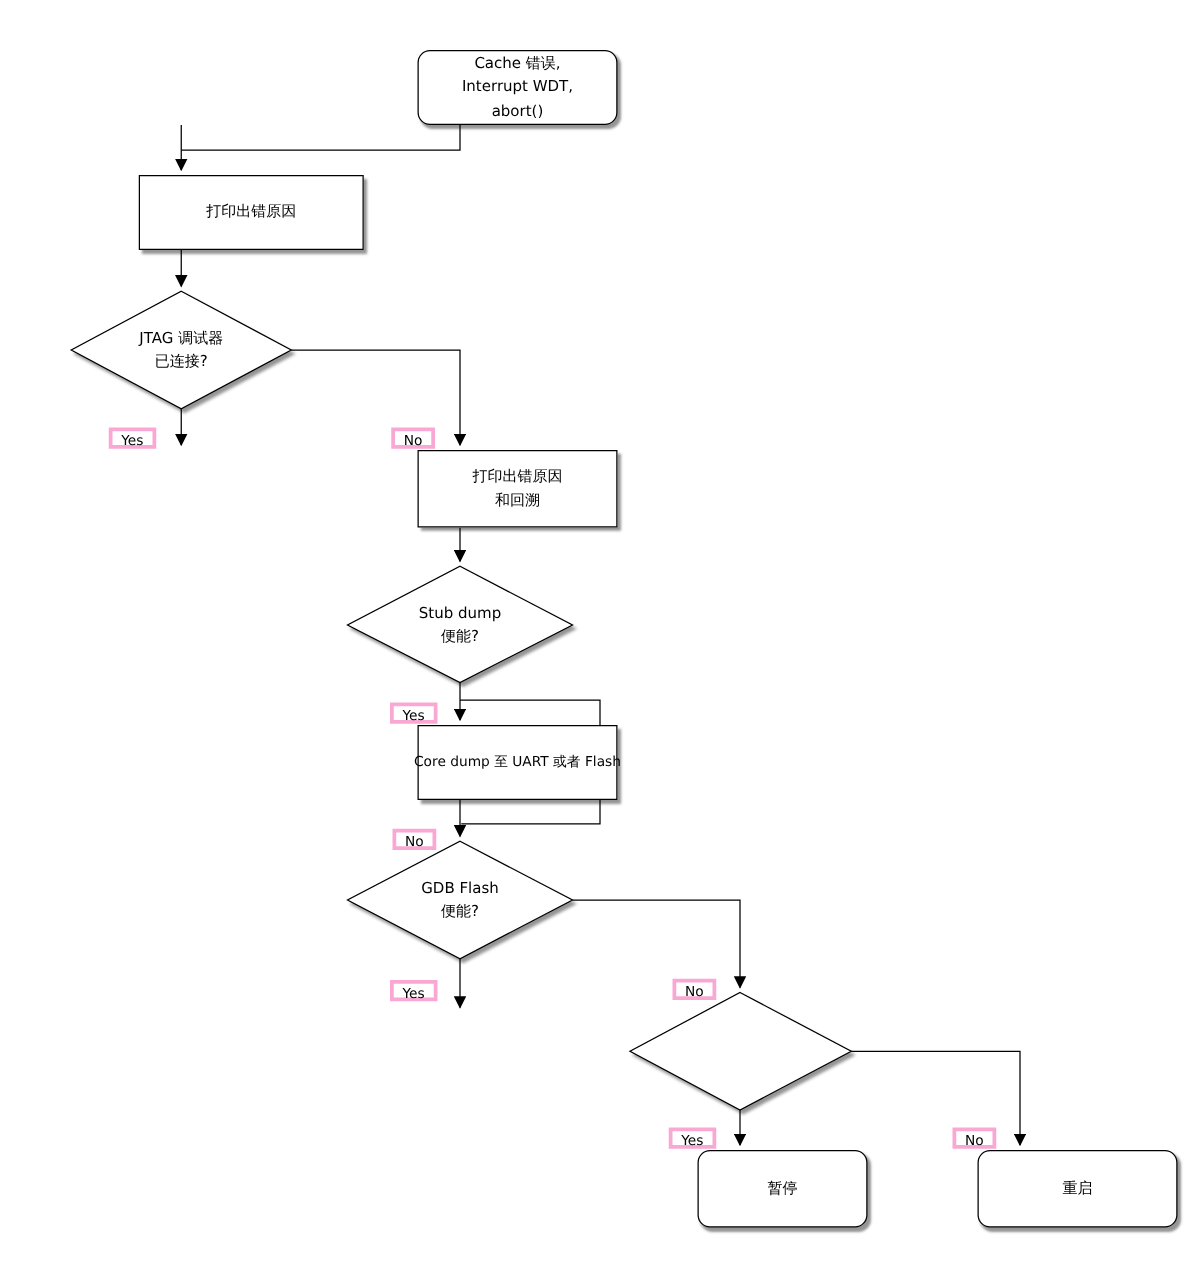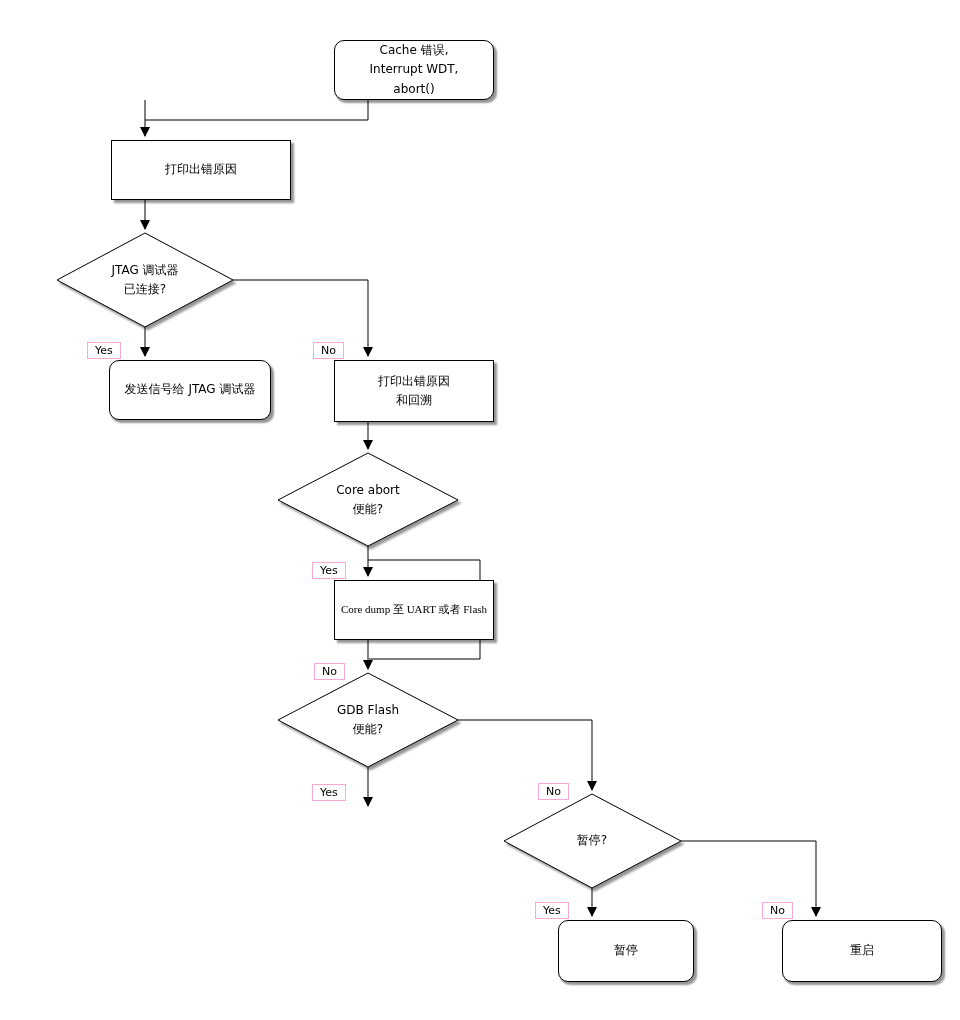--- a/index.html
+++ b/index.html
@@ -11,27 +11,27 @@
   svg.wires { position:absolute; left:0; top:0; z-index:1; }
   .node {
     position:absolute; background:#ffffff; border:1px solid #000;
     display:flex; flex-direction:column; align-items:center; justify-content:center;
     font-size:12px; line-height:1.6; text-align:center; z-index:2;
     box-shadow:2.5px 3px 2px rgba(0,0,0,0.42);
     white-space:nowrap;
     margin-left:46px;
   }
   .node.rounded { border-radius:10px; }
-  .node.small { font-size:11px;font-family:Liberation Serif, serif; }
+  .node.small { font-size:11px; }
   .dtext {
     position:absolute; display:flex; flex-direction:column; align-items:center; justify-content:center;
     font-size:12px; line-height:1.6; text-align:left; z-index:3; white-space:nowrap;
   }
   .elabel {
-    position:absolute; background:#ffffff; border:1px solid #f9a8d4;
+    position:absolute; background:#ffffff; border:3px solid #f9a8d4;
     font-size:11px; line-height:15px; height:17px; padding:0 7px; z-index:4;
     white-space:nowrap;
   }
 </style>
 </head>
 <body>
 
 <div class="canvas">
 
   <svg class="wires" width="960" height="1020" viewBox="0 0 960 1020">
@@ -72,23 +72,20 @@
   <div class="node rounded" style="left:288px;top:40px;width:160px;height:60px">
     <span>Cache 错误,</span>
     <span>Interrupt WDT,</span>
     <span>abort()</span>
   </div>
 
   <div class="node" style="left:65px;top:140px;width:180px;height:60px">
     <span>打印出错原因</span>
   </div>
 
-  <div class="node rounded" style="left:63px;top:360px;width:162px;height:60px">
-    <span>发送信号给 JTAG 调试器</span>
-  </div>
 
   <div class="node" style="left:288px;top:360px;width:160px;height:62px">
     <span>打印出错原因</span>
     <span>和回溯</span>
   </div>
 
   <div class="node small" style="left:288px;top:580px;width:160px;height:60px">
     <span>Core dump 至 UART 或者 Flash</span>
   </div>
 
@@ -100,32 +97,29 @@
   <div class="node rounded" style="left:736px;top:920px;width:160px;height:62px">
     <span>重启</span>
   </div>
 
   <div class="dtext" style="left:85px;top:257px;width:120px;height:46px">
     <span>JTAG 调试器</span>
     <span>已连接?</span>
   </div>
 
   <div class="dtext" style="left:308px;top:477px;width:120px;height:46px">
-    <span>Core abort</span>
+    <span>Stub dump</span>
     <span>便能?</span>
   </div>
 
   <div class="dtext" style="left:308px;top:697px;width:120px;height:46px">
     <span>GDB Flash</span>
     <span>便能?</span>
   </div>
 
-  <div class="dtext" style="left:532px;top:819px;width:120px;height:44px">
-    <span>暂停?</span>
-  </div>
 
   <div class="elabel" style="left:87px;top:342px">Yes</div>
   <div class="elabel" style="left:313px;top:342px">No</div>
   <div class="elabel" style="left:312px;top:562px">Yes</div>
   <div class="elabel" style="left:314px;top:663px">No</div>
   <div class="elabel" style="left:312px;top:784px">Yes</div>
   <div class="elabel" style="left:538px;top:783px">No</div>
   <div class="elabel" style="left:535px;top:902px">Yes</div>
   <div class="elabel" style="left:762px;top:902px">No</div>
 

